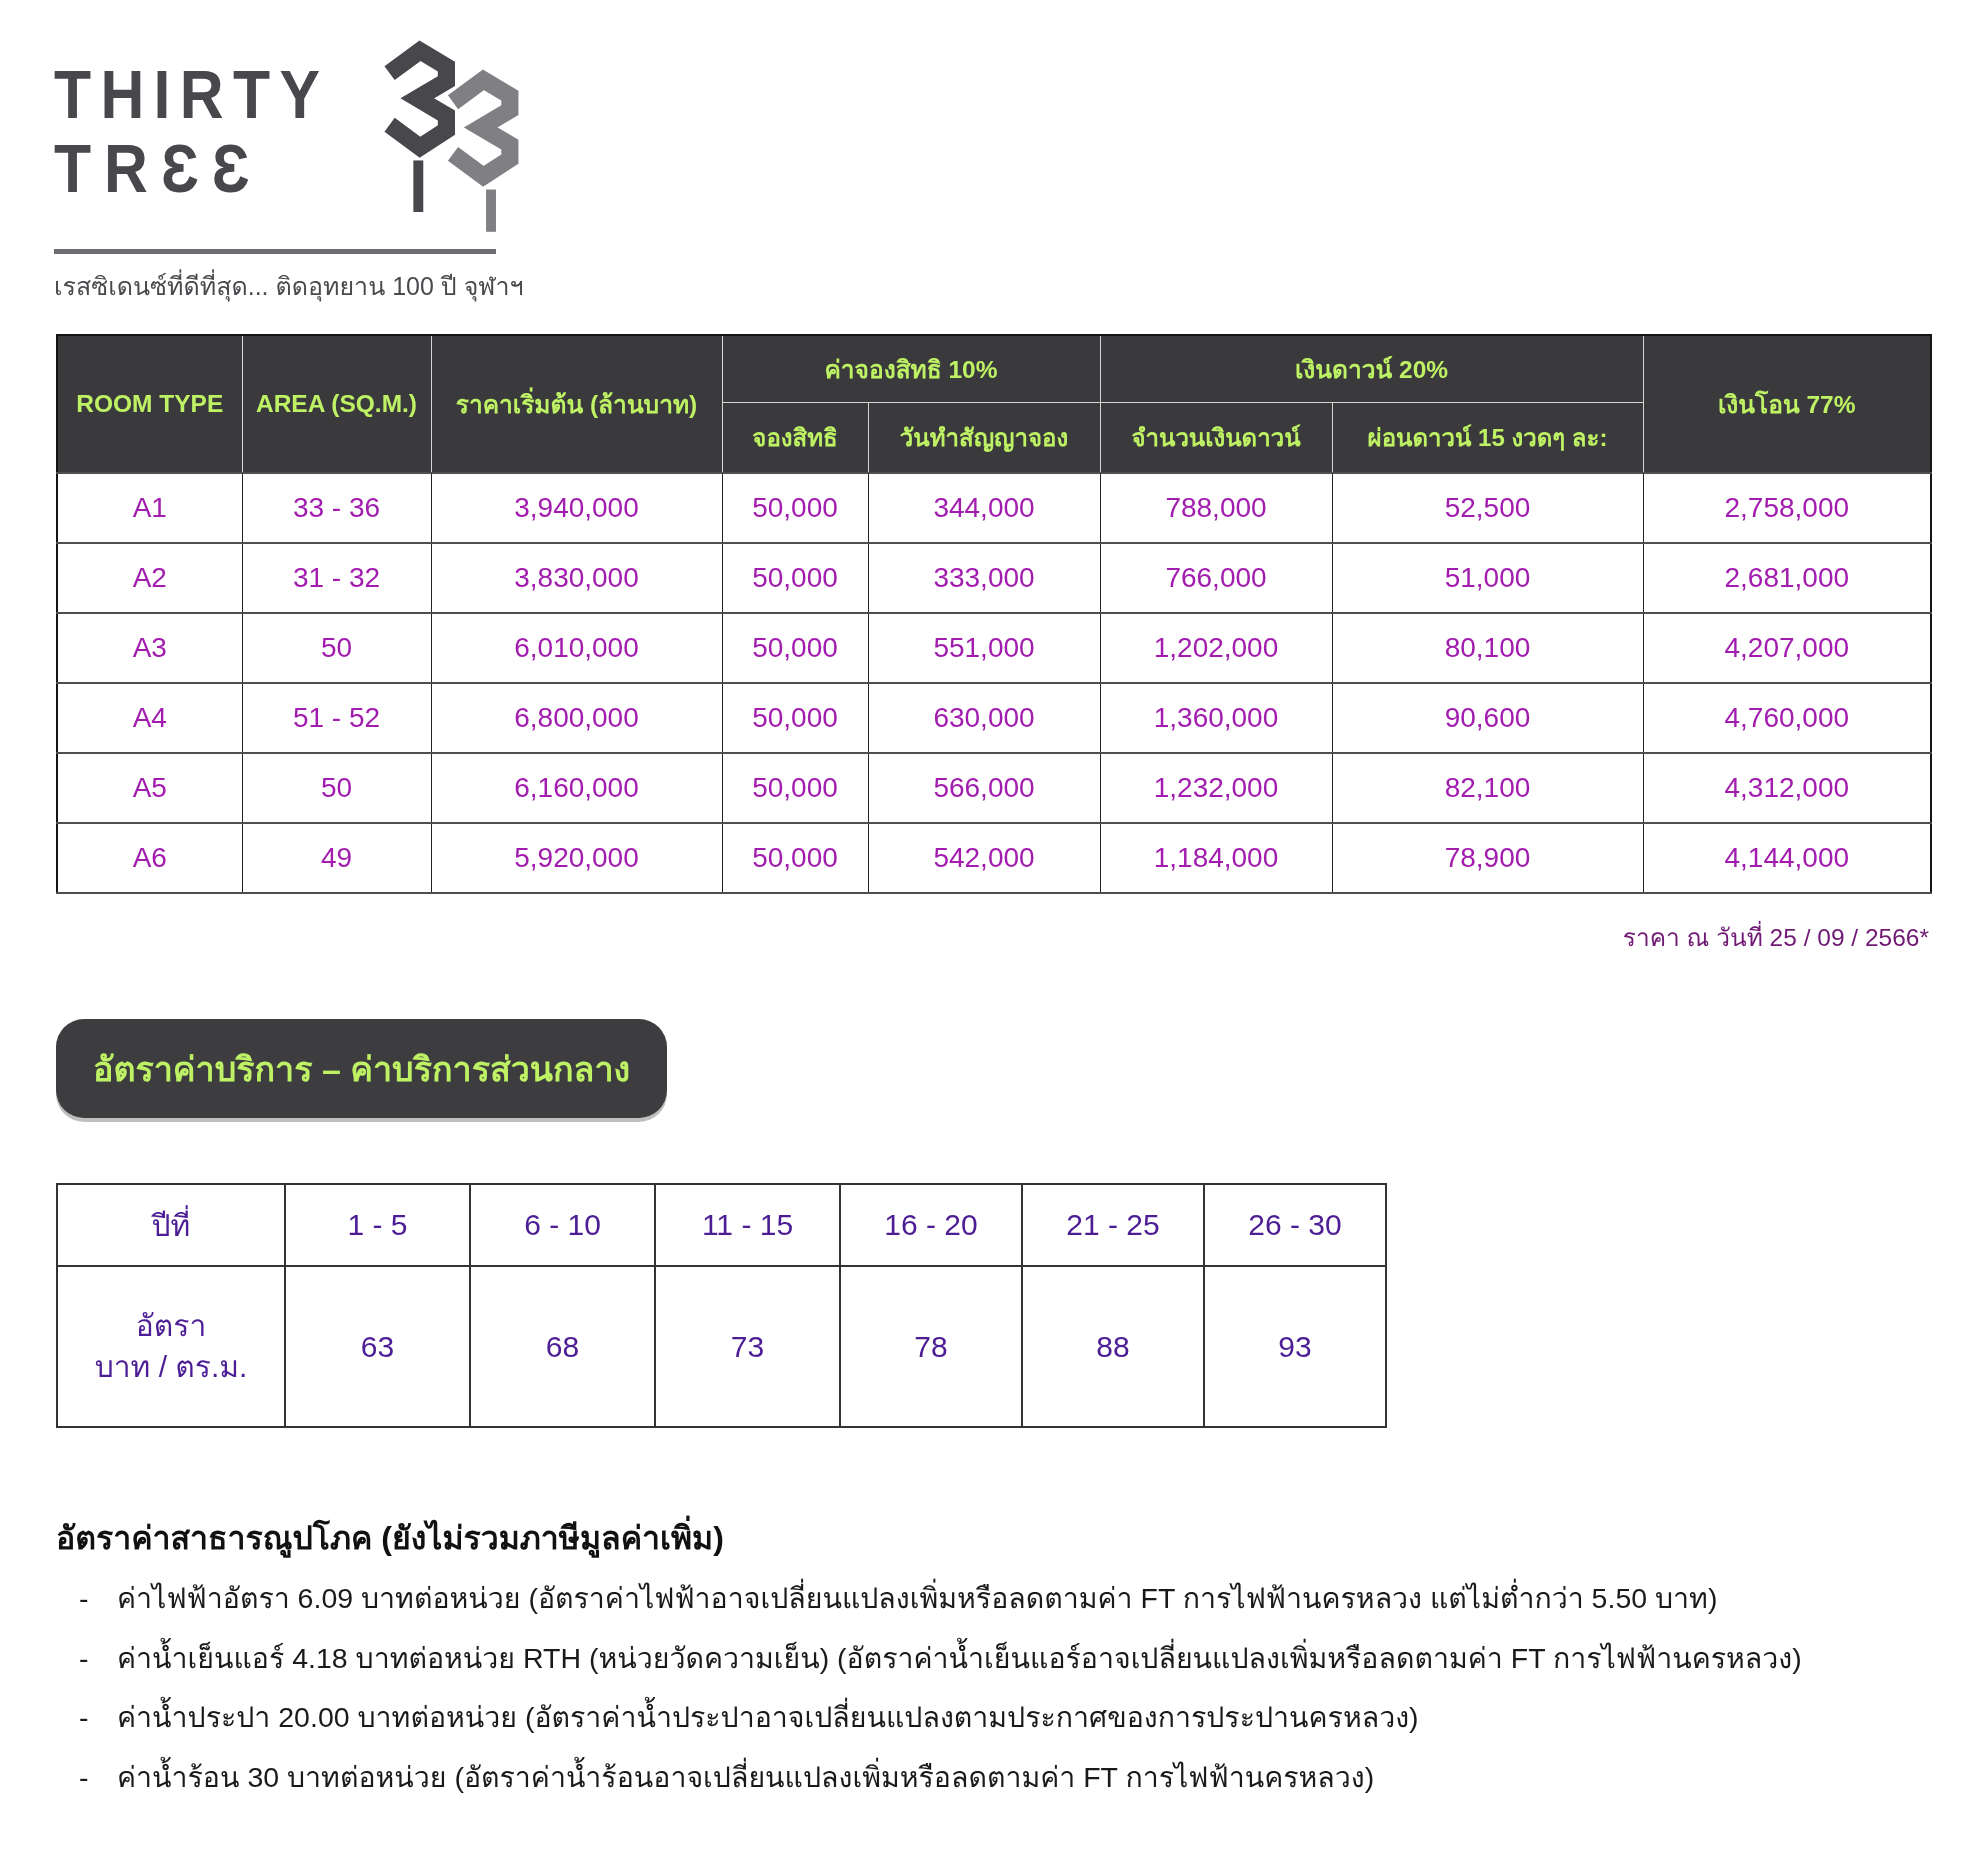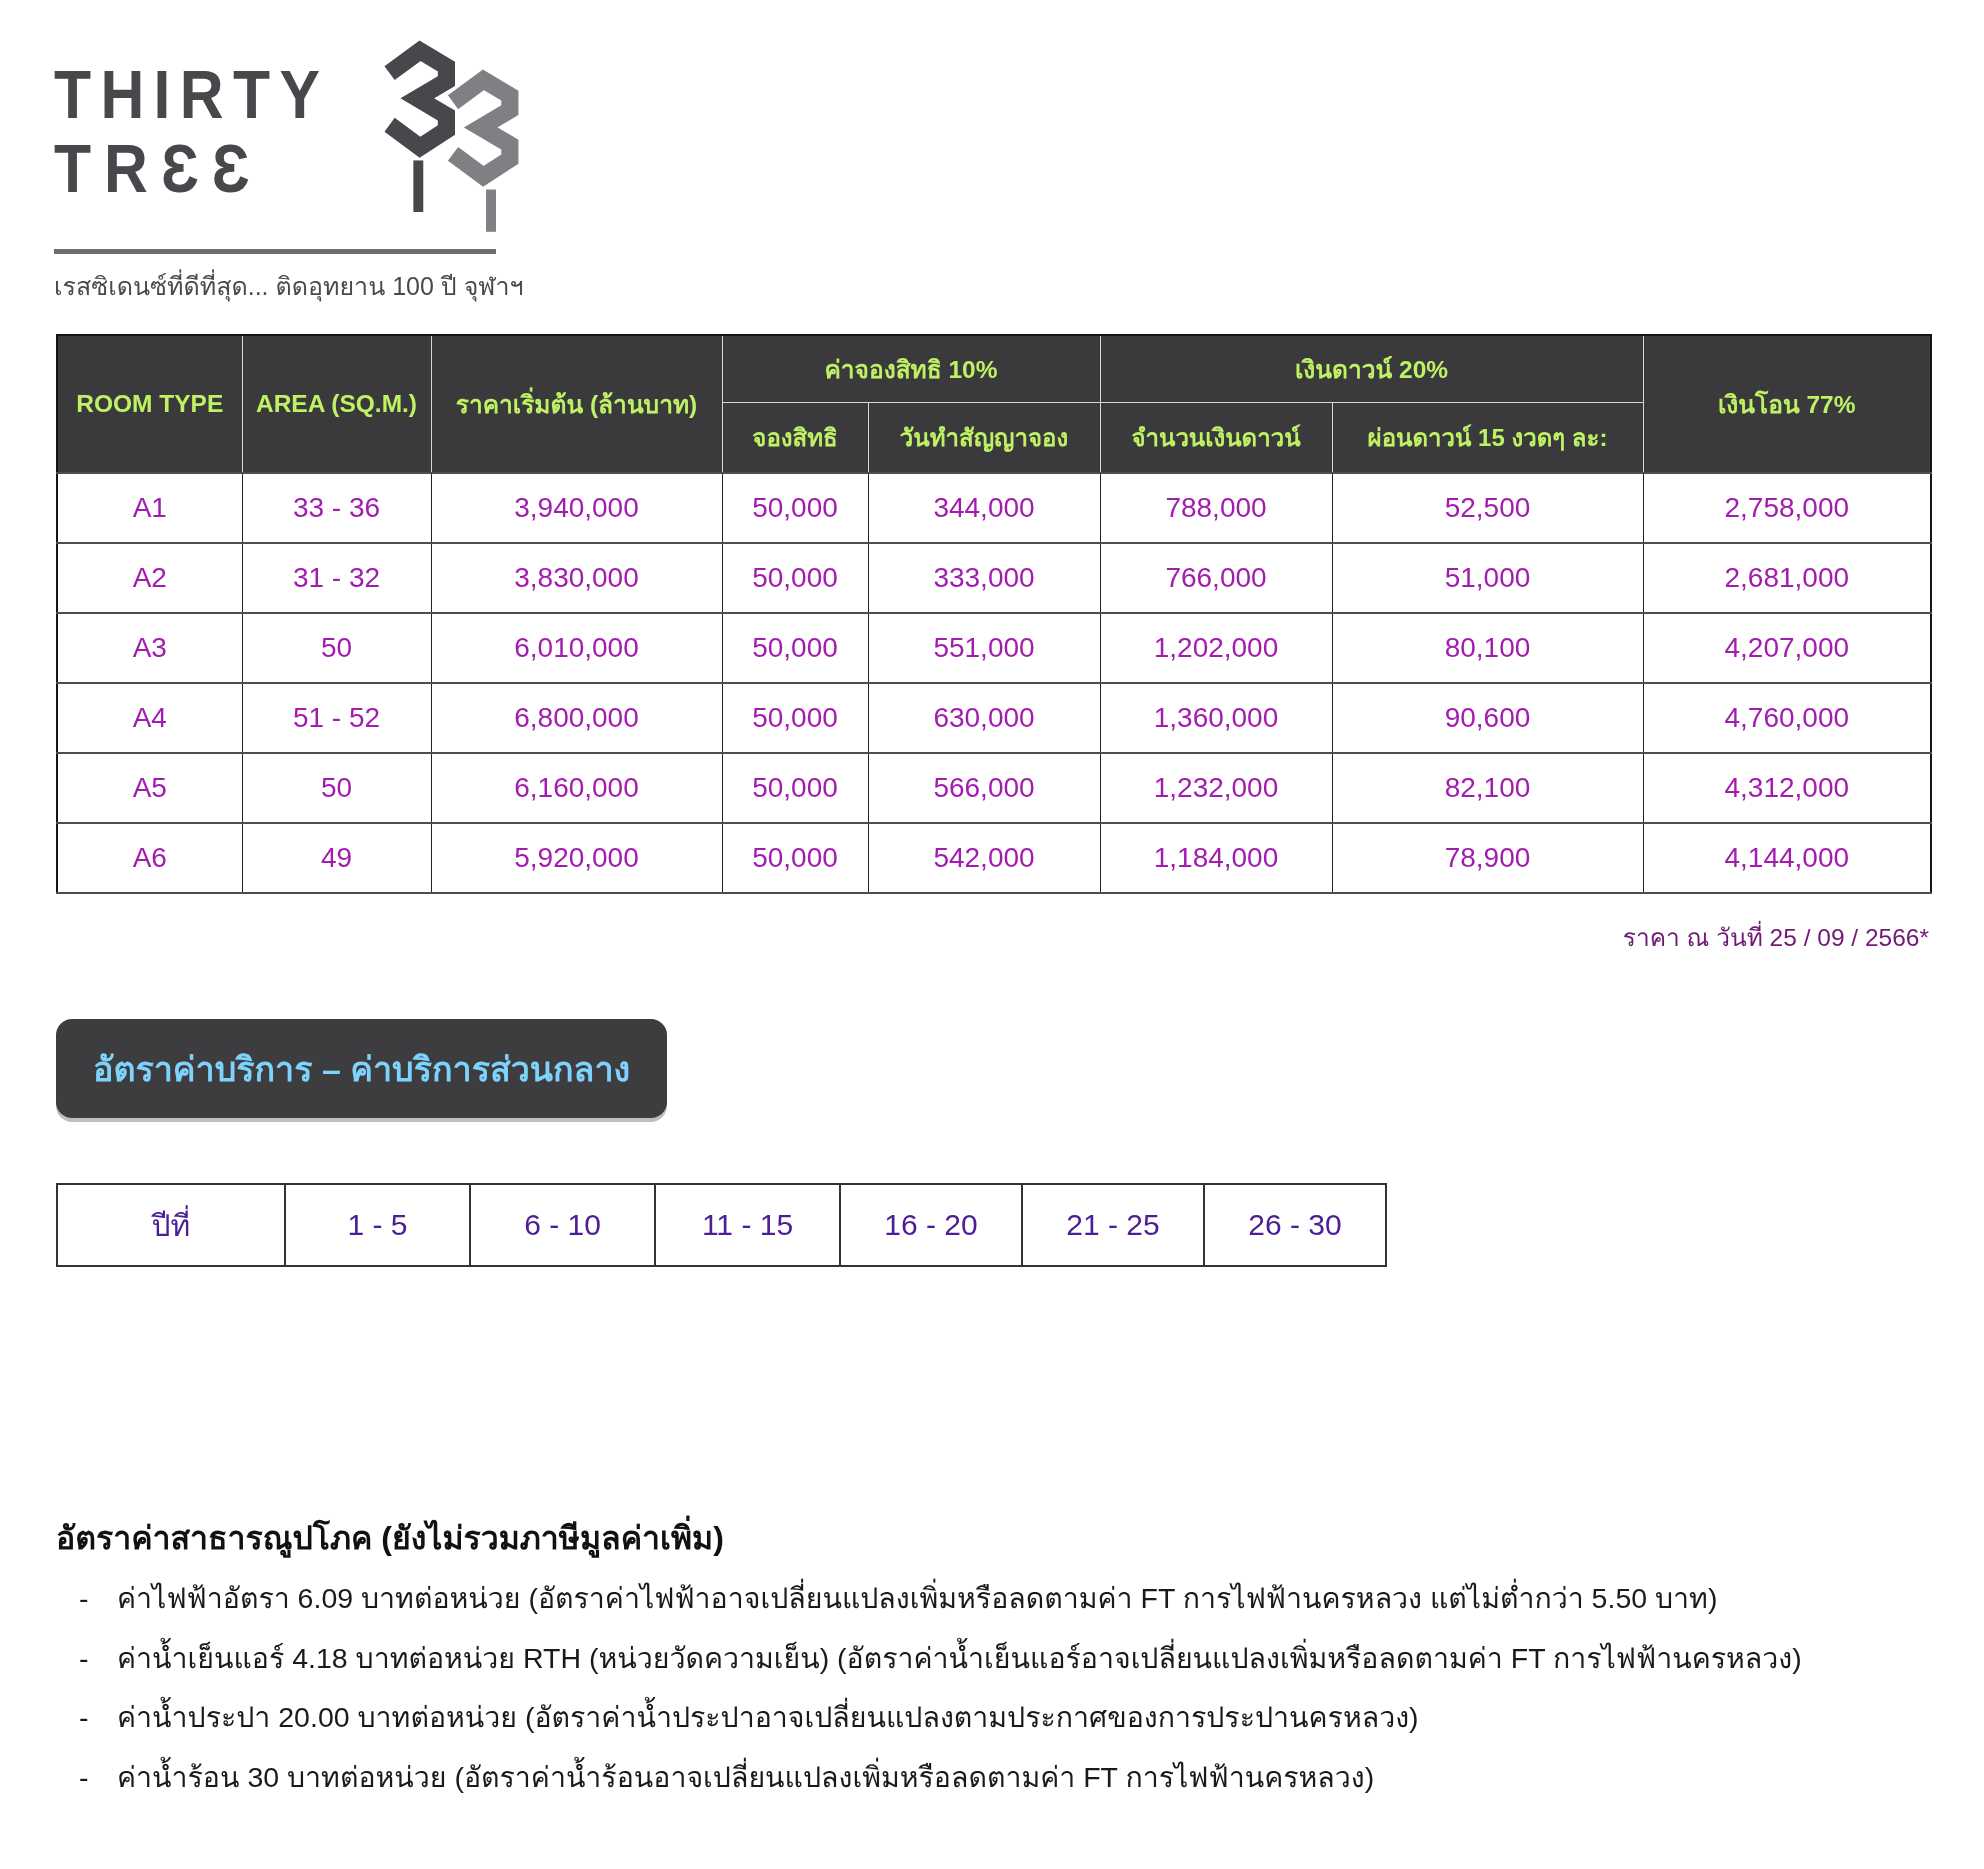--- a/index.html
+++ b/index.html
@@ -33,22 +33,22 @@
     border-left:1.3px solid #222;border-right:1.3px solid #222;
     border-top:2.6px solid #4e4e4e;border-bottom:2.6px solid #4e4e4e;
     height:66px;
   }
   .price-note{
     position:absolute;right:56px;top:918px;font-size:24.5px;font-weight:500;color:#701a75;
   }
 
   
   .service-badge{
-    position:absolute;left:56px;top:1019px;background:#3d3d40;color:#7dd3fc;
-    font-size:34px;font-weight:bold;padding:22.5px 37px;border-radius:16px;
+    position:absolute;left:56px;top:1019px;background:#3d3d40;color:#bef264;
+    font-size:34px;font-weight:bold;padding:22.5px 37px;border-radius:28px;
     box-shadow:0 4px 0 rgba(0,0,0,0.25);white-space:nowrap;
   }
 
   
   .service-table{
     position:absolute;left:56px;top:1183px;width:1330px;
     border-collapse:collapse;table-layout:fixed;border:2.6px solid #151515;
   }
   .service-table th,.service-table td{
     background:#ffffff;color:#4c1d95;border:2px solid #333;text-align:center;vertical-align:middle;
@@ -191,20 +191,32 @@
   <tbody>
     <tr class="yrow">
       <th>ปีที่</th>
       <td>1 - 5</td>
       <td>6 - 10</td>
       <td>11 - 15</td>
       <td>16 - 20</td>
       <td>21 - 25</td>
       <td>26 - 30</td>
     </tr>
+    <tr class="rrow">
+      <th class="rate-label">
+        <span>อัตรา</span>
+        <span>บาท / ตร.ม.</span>
+      </th>
+      <td>63</td>
+      <td>68</td>
+      <td>73</td>
+      <td>78</td>
+      <td>88</td>
+      <td>93</td>
+    </tr>
   </tbody>
 </table>
 
 <div class="util-heading">อัตราค่าสาธารณูปโภค (ยังไม่รวมภาษีมูลค่าเพิ่ม)</div>
 <div class="util-list">
   <div class="util-item">
     <span class="dash">-</span>
     <span>ค่าไฟฟ้าอัตรา 6.09 บาทต่อหน่วย (อัตราค่าไฟฟ้าอาจเปลี่ยนแปลงเพิ่มหรือลดตามค่า FT การไฟฟ้านครหลวง แต่ไม่ต่ำกว่า 5.50 บาท)</span>
   </div>
   <div class="util-item">

